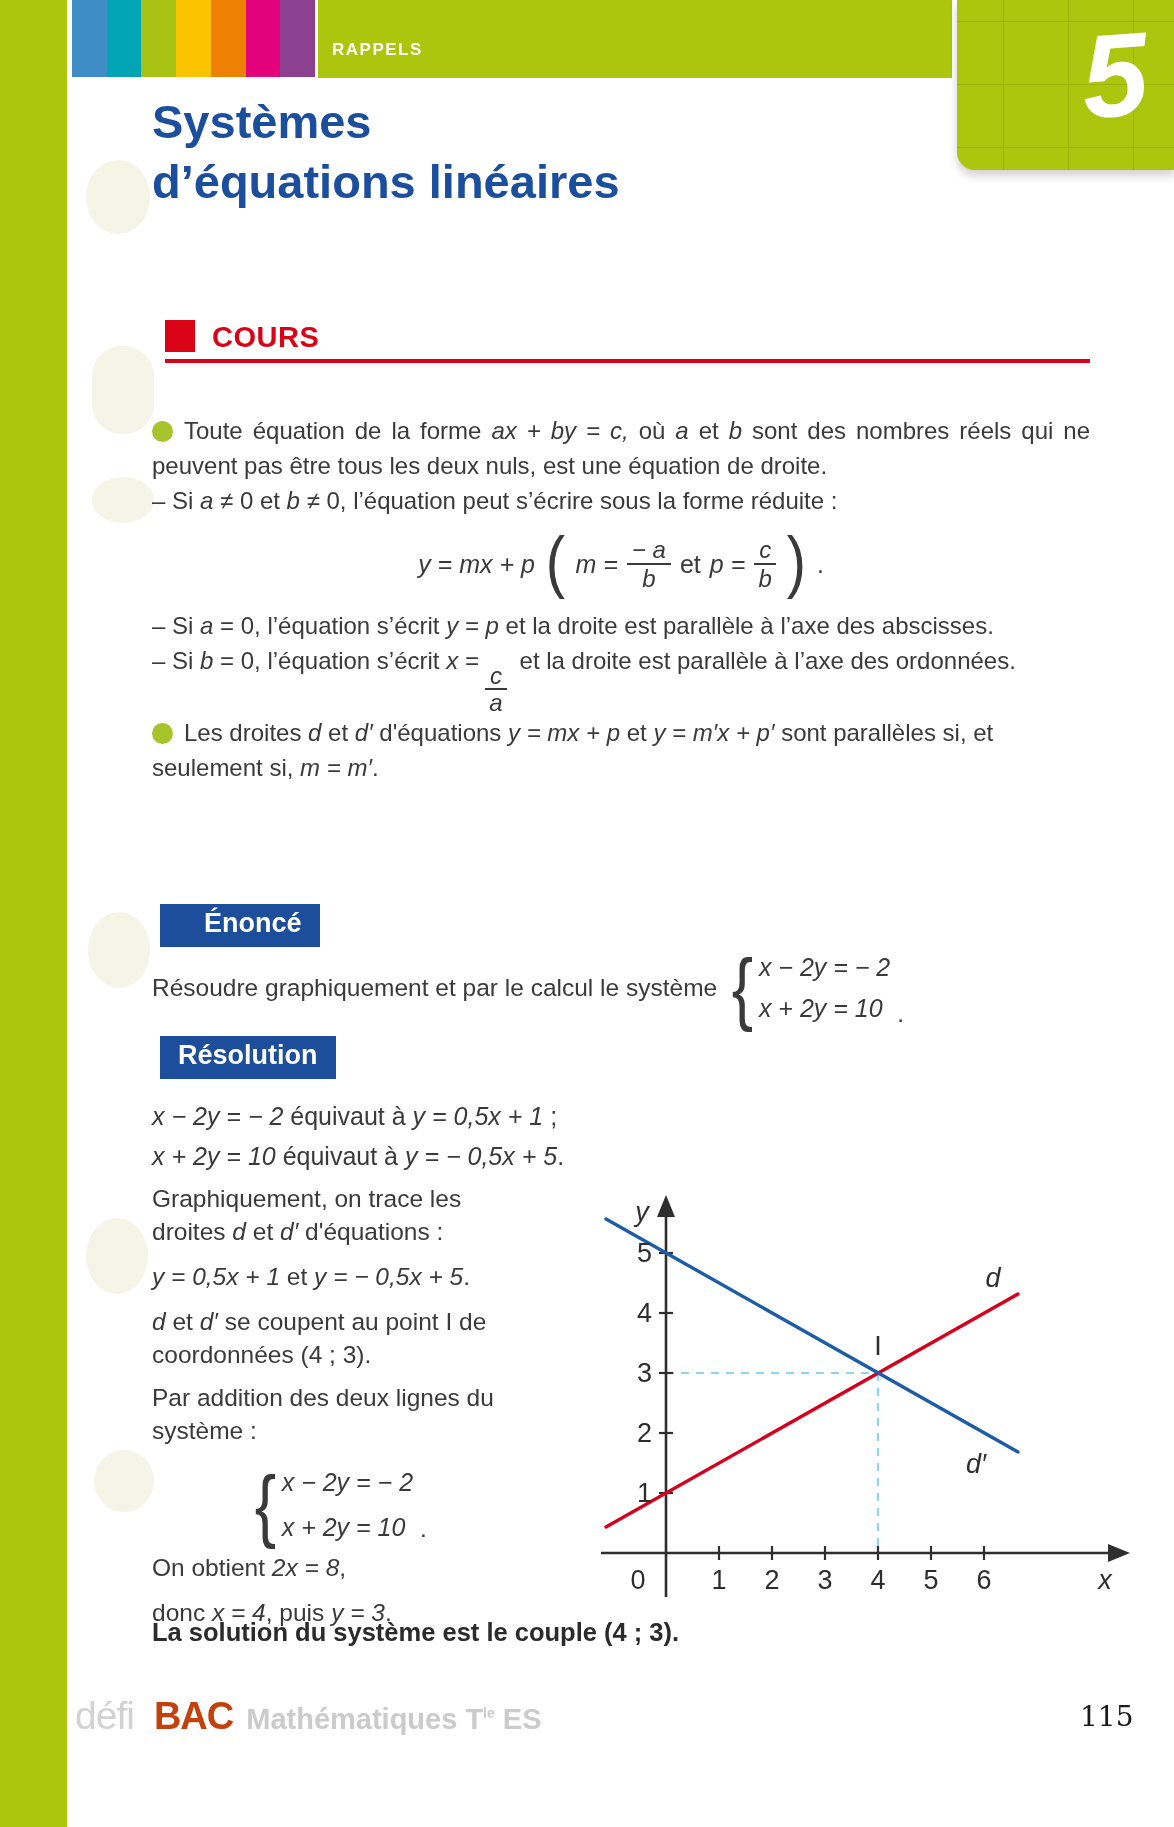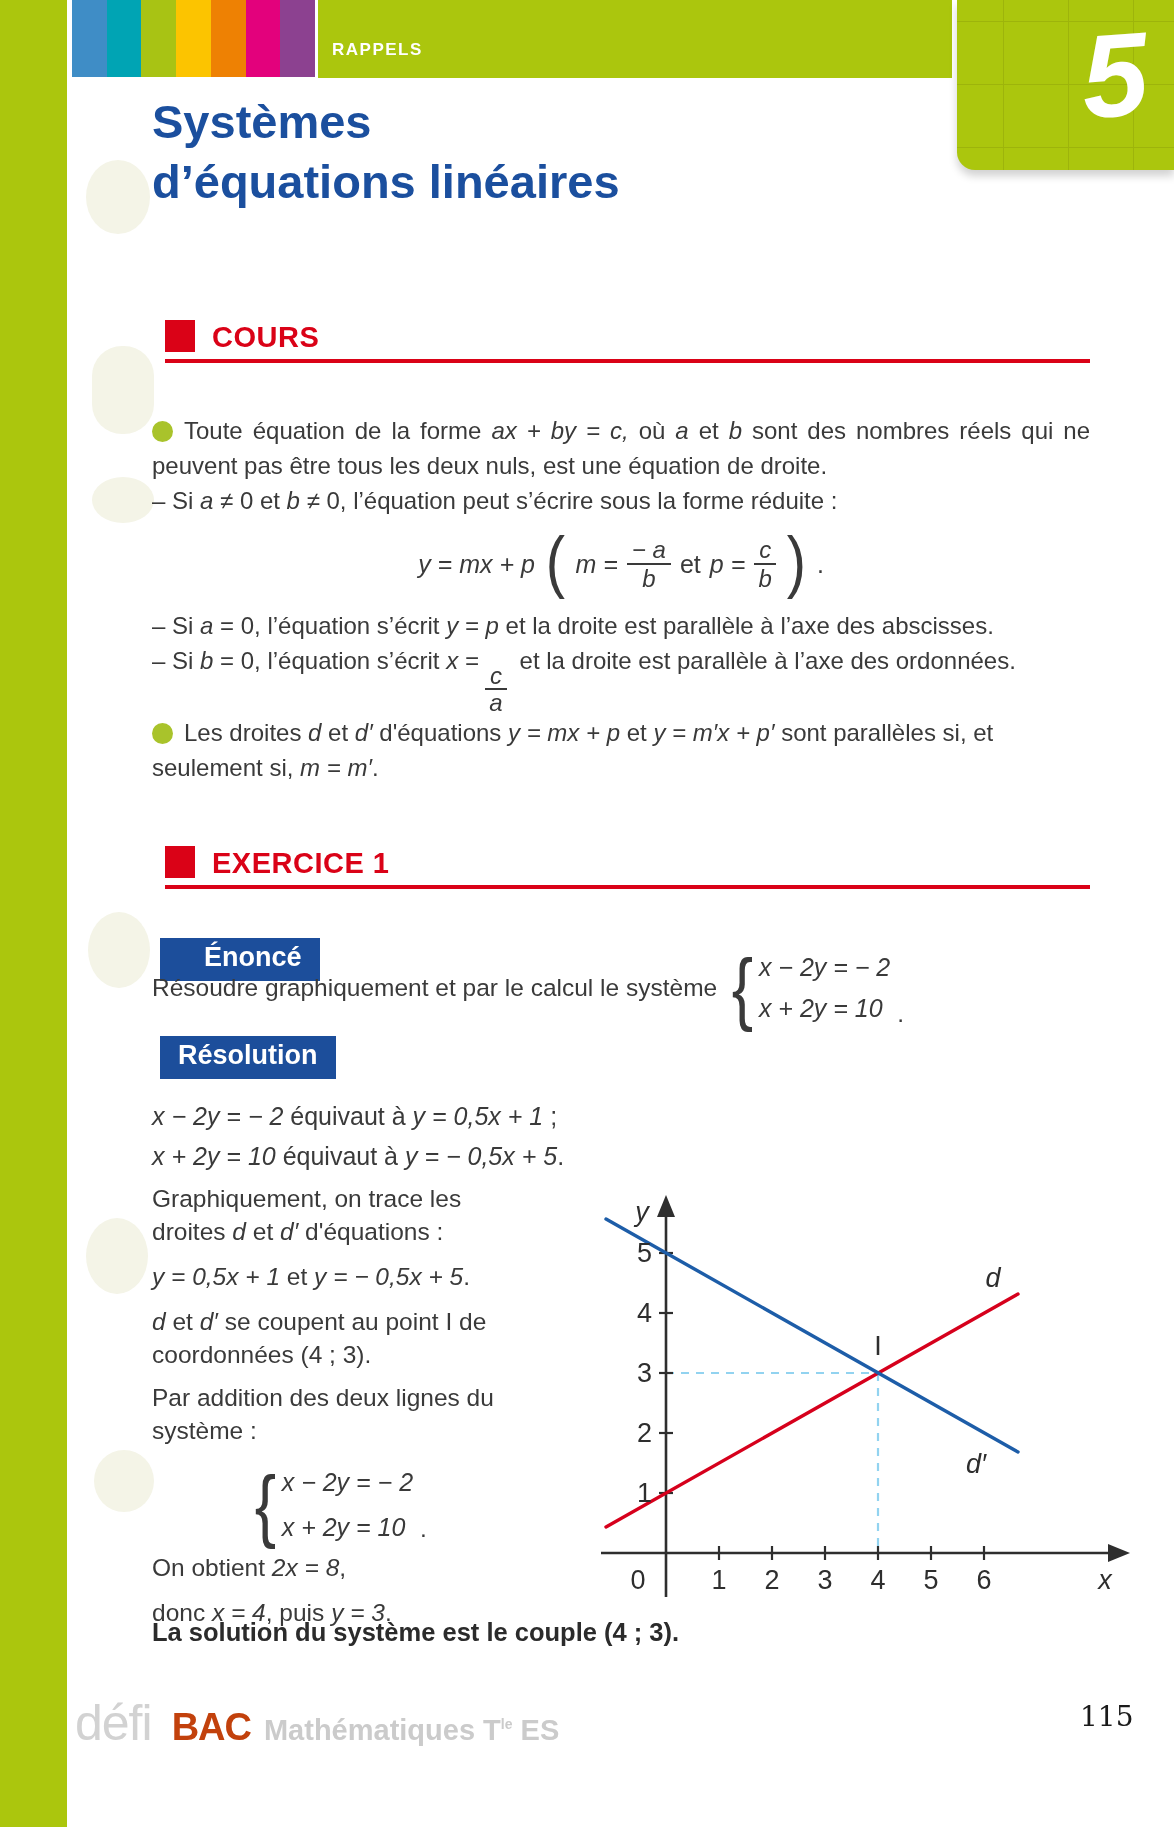--- a/index.html
+++ b/index.html
@@ -57,21 +57,21 @@
   .bullet { display:inline-block; width:21px; height:21px; border-radius:50%; background:#a9c32b; margin-right:11px; vertical-align:-3px; }
 
   .eqrow { display:flex; justify-content:center; align-items:center; gap:9px; margin:8px 0 6px; height:76px; font-size:25px; }
   .frac { display:inline-flex; flex-direction:column; align-items:center; line-height:27px; font-size:24px; }
   .frac .num { border-bottom:2px solid #3a3a3a; padding:0 5px; }
   .bigp { font-size:68px; font-weight:200; line-height:.9; transform:translateY(-2px) scaleX(.85); }
   .p4 .frac { vertical-align:-15px; line-height:25px; margin:0 6px; }
 
   
   .badge { position:absolute; left:160px; background:#1c4e9b; color:#fff; font-weight:bold; font-size:27px; padding:4px 18px 8px; }
-  #enonce-badge { top:938px;padding-left:44px; }
+  #enonce-badge { top:904px;padding-left:44px; }
   #resolution-badge { top:1036px; }
 
   
   .enonce-row { position:absolute; left:152px; top:948px; width:960px; display:flex; align-items:center; font-size:24.5px; }
   .enonce-row .txt { margin-right:12px; }
   .system { display:flex; align-items:center; }
   .system .brace { font-size:80px; font-weight:200; line-height:1; margin-right:3px; transform:scaleX(.8); }
   .syscol { display:flex; flex-direction:column; gap:12px; font-size:25px; }
   .sysdot { align-self:flex-end; margin-left:7px; }
 
@@ -93,21 +93,21 @@
   .axis { stroke:#2e2e2e; stroke-width:2.6; }
   .tick { stroke:#2e2e2e; stroke-width:2.2; }
   .dash { stroke:#92d3f0; stroke-width:2.2; stroke-dasharray:8 7; fill:none; }
   .line-d  { stroke:#d6001c; stroke-width:3.4; stroke-linecap:round; }
   .line-dp { stroke:#1d5da8; stroke-width:3.4; stroke-linecap:round; }
   .lab-d  { fill:#d6001c; font-size:28px; }
   .lab-dp { fill:#1d5da8; font-size:28px; }
 
   
   .footer { position:absolute; left:75px; top:1694px; display:flex; align-items:baseline; }
-  .f-light { font-size:50px; font-weight:300; color:#d2d2d2; letter-spacing:-1px; }
+  .f-light { font-size:39px; font-weight:300; color:#d2d2d2; letter-spacing:-1px; }
   .f-bold  { font-size:38px; font-weight:bold; color:#c2410c; letter-spacing:-1px; margin-right:13px;margin-left:20px; }
   .f-subj  { font-size:29px; font-weight:bold; color:#cbcbcb; }
   .f-subj sup { font-size:14px; }
   .page-num { position:absolute; left:1080px; top:1700px; width:80px; text-align:left;
     font-family:"DejaVu Serif", serif; font-size:28px; color:#1a1a1a; }
 </style>
 </head>
 <body>
 
 <div class="page">
@@ -174,25 +174,20 @@
     <p class="p3"><span>– Si </span><span class="m">a</span><span> = 0, l’équation s’écrit </span><span class="m">y = p</span><span> et la droite est parallèle à l’axe des abscisses.</span></p>
 
     <p class="p4"><span>– Si </span><span class="m">b</span><span> = 0, l’équation s’écrit </span><span class="m">x =</span><span class="frac">
           <span class="num m">c</span>
           <span class="m">a</span>
         </span><span> et la droite est parallèle à l’axe des ordonnées.</span></p>
 
     <p class="p5"><span class="bullet"></span><span>Les droites </span><span class="m">d</span><span> et </span><span class="m">d′</span><span> d'équations </span><span class="m">y = mx + p</span><span> et </span><span class="m">y = m′x + p′</span><span> sont parallèles si, et seulement si, </span><span class="m">m = m′</span><span>.</span></p>
   </div>
 
-  <div class="sec" id="ex-hdr">
-    <span class="sq"></span>
-    <span class="lbl">EXERCICE 1</span>
-    <span class="rule"></span>
-  </div>
 
   <div class="badge" id="enonce-badge">Énoncé</div>
 
   <div class="enonce-row">
     <span class="txt">Résoudre graphiquement et par le calcul le système</span>
     <span class="system">
       <span class="brace">{</span>
       <span class="syscol">
         <span class="m">x − 2y = − 2</span>
         <span class="m">x + 2y = 10</span>

